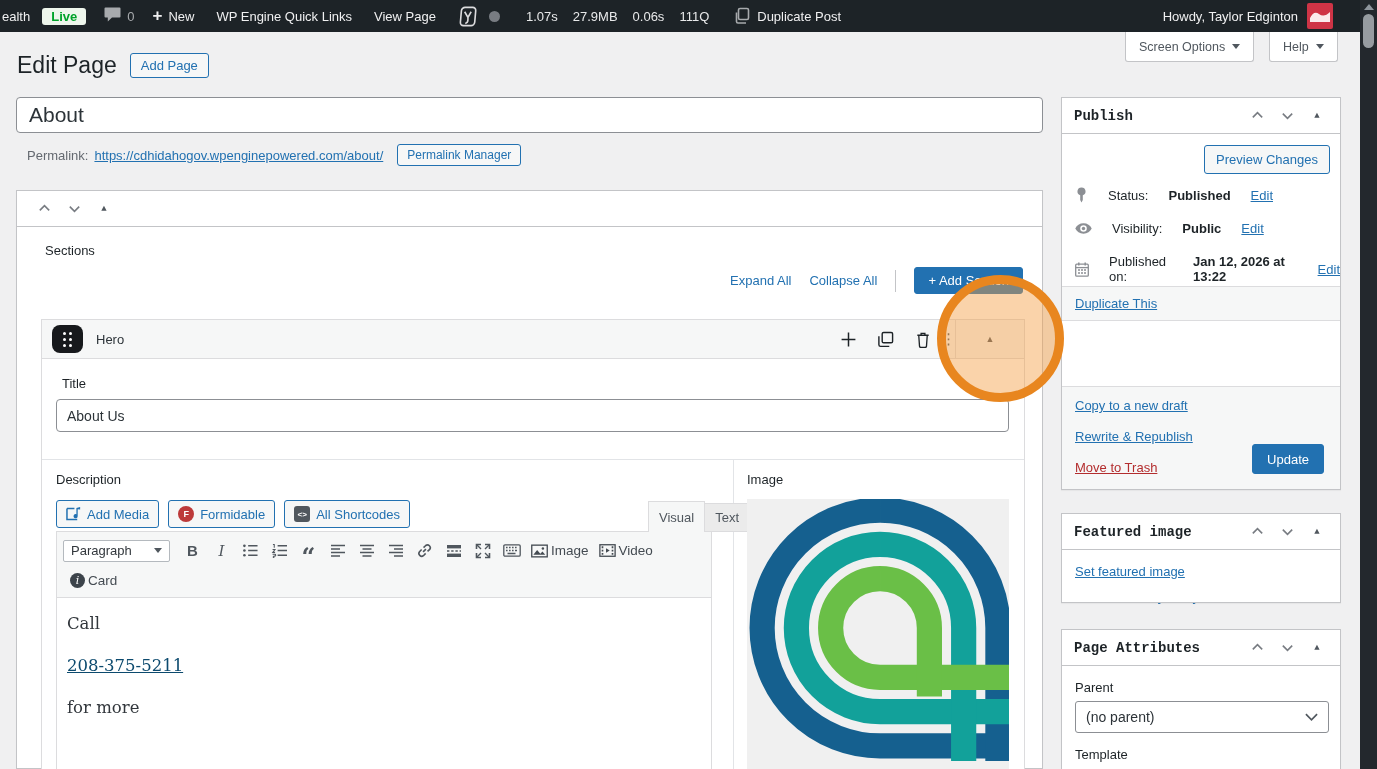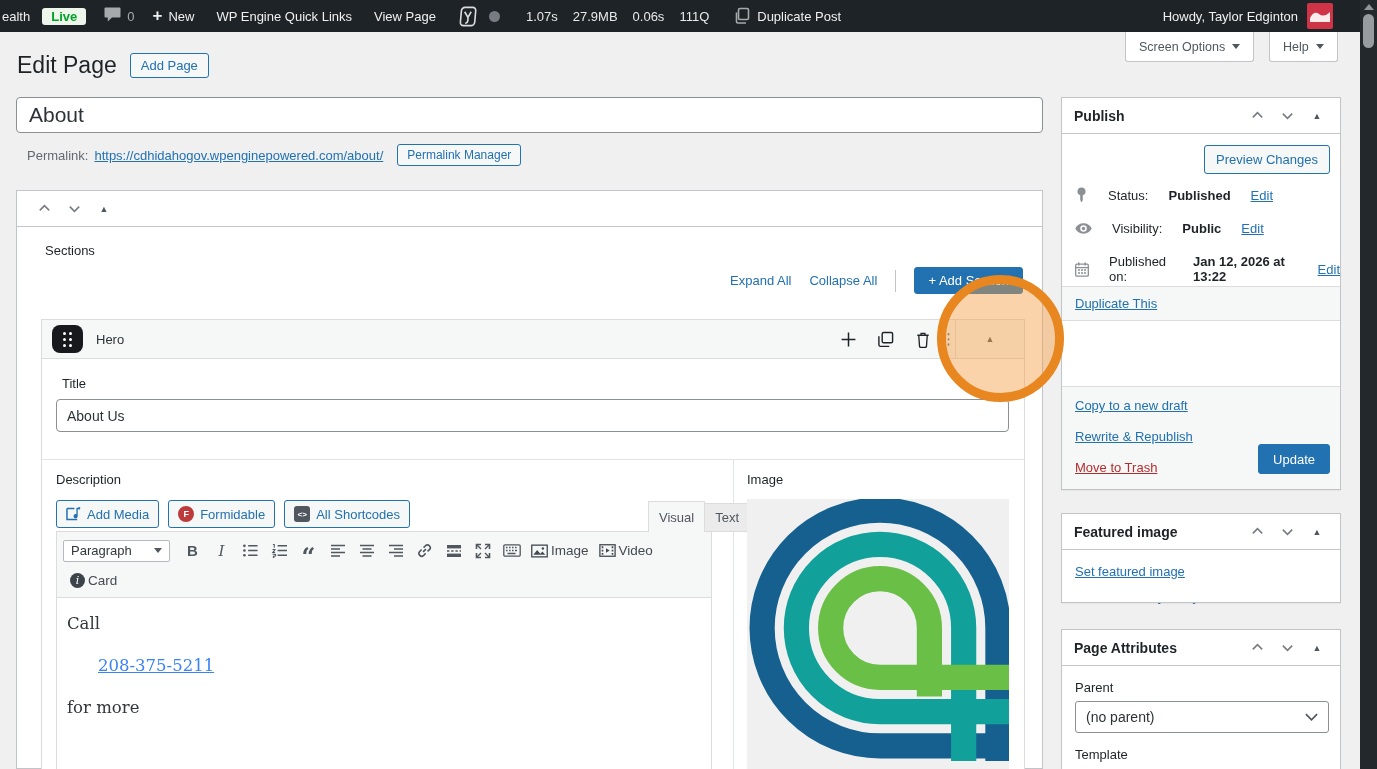--- a/index.html
+++ b/index.html
@@ -45,21 +45,21 @@
 
   .title-input { position:absolute; left:16px; top:97px; width:1027px; height:36px; border:1px solid #8c8f94; border-radius:4px;
     background:#fff; font-size:21px; color:#2c3338; padding:2px 12px; font-family:"Liberation Sans",sans-serif; }
 
   .permalink-row { position:absolute; left:27px; top:144px; display:flex; align-items:center; gap:6px; font-size:13px; color:#646970; }
   .permalink-row a { color:#2271b1; text-decoration:underline; }
   .btn-permalink { margin-left:8px; background:#f6f7f7; border:1px solid #2271b1; color:#2271b1; border-radius:3px; font-size:12px; padding:3px 9px; }
 
   
   .postbox { position:absolute; background:#fff; border:1px solid #c3c4c7; box-shadow:0 1px 1px rgba(0,0,0,.04); }
-  .postbox-header { height:36px; border-bottom:1px solid #c3c4c7; display:flex; align-items:center; padding:0 8px 0 12px; }
+  .postbox-header { height:36px; border-bottom:1px solid #c3c4c7; display:flex; align-items:center; padding:0 8px 0 12px;font-family:Liberation Mono, monospace; }
   .hndle { font-size:14px; font-weight:bold; color:#1d2327; flex:1; }
   .order-btn { width:30px; height:30px; display:flex; align-items:center; justify-content:center; color:#787c82; cursor:pointer; }
   .toggle-tri { font-size:9px; color:#50575e; }
 
   
   .flex-box { left:16px; top:190px; width:1027px; height:579px; }
   .sections-label { position:absolute; left:28px; top:52px; font-size:13px; color:#1d2327; }
   .flex-actions { position:absolute; right:19px; top:76px; display:flex; align-items:center; gap:18px; }
   .flex-actions .tlink { color:#2271b1; font-size:13px; cursor:pointer; }
   .vdiv { width:1px; height:22px; background:#c3c4c7; }
@@ -107,21 +107,21 @@
   .tb { width:29px; height:29px; display:flex; align-items:center; justify-content:center; color:#50575e; cursor:pointer; border-radius:2px; }
   .tb-b { font-weight:bold; font-size:15px; }
   .tb-i { font-family:"DejaVu Serif",serif; font-style:italic; font-size:15px; }
   .tb-q { font-family:"DejaVu Serif",serif; font-weight:bold; font-size:24px; line-height:0.4; padding-top:12px; }
   .tb-wide { width:auto; padding:0 5px; gap:3px; font-size:13.5px; color:#444b52; }
   .mce-row2 { display:flex; align-items:center; height:30px; }
   .circle-i { width:15px; height:15px; border-radius:50%; background:#3c434a; color:#fff; font-family:"DejaVu Serif",serif;
     font-style:italic; font-size:11px; display:flex; align-items:center; justify-content:center; }
   .editor-content { padding:16px 10px; font-family:"DejaVu Serif","Liberation Serif",serif; font-size:16.5px; color:#32373c; }
   .editor-content p { margin-bottom:23px; }
-  .editor-content a { color:#3b82f6; text-decoration:underline;margin-left:31px; }
+  .editor-content a { color:#0c4a6e; text-decoration:underline; }
 
   .image-preview { position:absolute; left:705px; top:140px; width:262px; height:271px; background:#f0f0f0; overflow:hidden; }
 
   
   .click-circle { position:absolute; left:937px; top:275px; width:127px; height:127px; border-radius:50%;
     border:9px solid #e8861f; background:rgba(244,158,66,0.45); z-index:50; pointer-events:none; }
 
   
   .publish-box { left:1061px; top:97px; width:280px; height:393px; }
   .btn-preview { position:absolute; right:10px; top:47px; background:#f6f7f7; border:1px solid #2271b1; color:#2271b1;
@@ -132,21 +132,21 @@
   .edit-link, .ulink { color:#2271b1; text-decoration:underline; cursor:pointer; }
   .band { position:absolute; left:0; width:278px; }
   .band-gray { background:#f6f7f7; }
   .band1 { top:188px; height:34px; border-top:1px solid #dcdcde; display:flex; align-items:center; padding:0 13px; }
   .band2 { top:222px; height:66px; border-top:1px solid #dcdcde; background:#fff; }
   .yoast-row { position:absolute; left:13px; display:flex; align-items:center; gap:8px; font-size:13px; }
   .yoast-row b { color:#1d2327; }
   .band3 { top:288px; height:104px; border-top:1px solid #dcdcde; }
   .b3link { position:absolute; left:13px; font-size:13px; }
   .trash-link { color:#b32d2e; text-decoration:underline; cursor:pointer; }
-  .btn-update { position:absolute; right:10px; bottom:15px; background:#2271b1; border:1px solid #2271b1; color:#fff;
+  .btn-update { position:absolute; right:16px; bottom:15px; background:#2271b1; border:1px solid #2271b1; color:#fff;
     border-radius:3px; font-size:13px; height:30px; padding:0 14px; cursor:pointer; }
 
   .featured-box { left:1061px; top:513px; width:280px; height:90px; }
   .feat-link { position:absolute; left:13px; top:50px; font-size:13px; }
 
   .attr-box { left:1061px; top:629px; width:280px; height:140px; border-bottom:none; }
   .attr-parent-label { position:absolute; left:13px; top:50px; font-size:13px; color:#1d2327; }
   .attr-select { position:absolute; left:13px; top:71px; width:254px; height:32px; background:#fff; border:1px solid #8c8f94;
     border-radius:3px; display:flex; align-items:center; font-size:14px; color:#2c3338; padding:0 10px; cursor:pointer; }
   .attr-select .lbl { flex:1; }

